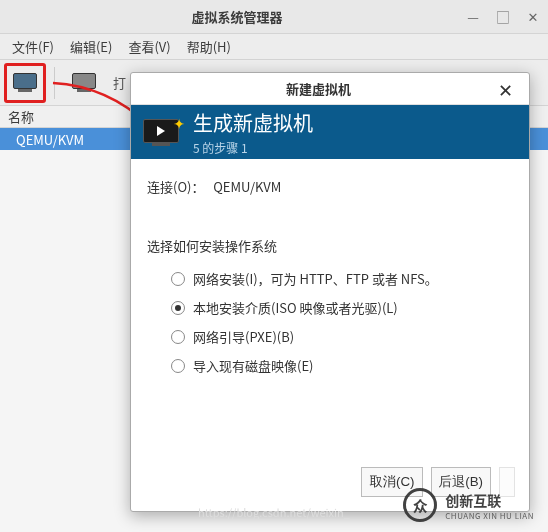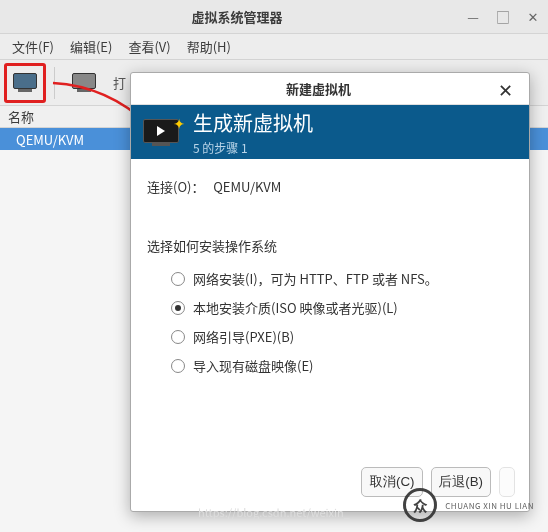--- a/index.html
+++ b/index.html
@@ -51,21 +51,21 @@
     .dialog-body { padding: 18px 16px 12px 16px; }
     .conn-row { margin-bottom: 40px; color: #333; }
     .section-label { margin-bottom: 14px; color: #333; }
     .radio-group { display: flex; flex-direction: column; gap: 10px; padding-left: 24px; }
     .radio-item { display: flex; align-items: center; gap: 8px; cursor: pointer; }
     .radio-circle { width: 14px; height: 14px; border: 1px solid #888; border-radius: 50%; display: flex; align-items: center; justify-content: center; }
     .radio-item.selected .radio-circle::after { content: ''; width: 6px; height: 6px; background: #333; border-radius: 50%; }
     .radio-label { color: #333; }
     
     .dialog-footer { display: flex; justify-content: flex-end; gap: 8px; padding: 80px 14px 14px 14px; }
-    .dlg-btn { padding: 5px 7px; border: 1px solid #bbb; background: #f8f8f8; border-radius: 5px; cursor: pointer; color: #333; }
+    .dlg-btn { padding: 5px 7px; border: 1px solid #bbb; background: #f8f8f8; border-radius: 0; cursor: pointer; color: #333; }
     .dlg-btn.faded { opacity: 0.4; overflow: hidden; }
     
     
     .watermark { position: absolute; bottom: 10px; right: 14px; display: flex; align-items: center; gap: 8px; z-index: 20; opacity: 0.92; }
     .wm-logo { width: 34px; height: 34px; border: 3px solid #333; border-radius: 50%; display: flex; align-items: center; justify-content: center; font-weight: bold; color: #333; font-size: 15px; }
     .wm-text { display: flex; flex-direction: column; color: #333; }
     .wm-text .cn { font-size: 14px; font-weight: bold; }
     .wm-text .en { font-size: 8px; letter-spacing: 0.5px; color: #555; }
     .url-watermark { position: absolute; bottom: 12px; left: 50%; transform: translateX(-50%); color: #ddd; font-size: 11px; z-index: 15; }
   </style>
@@ -164,16 +164,17 @@
   <div class="dialog-footer">
     <button class="dlg-btn">取消(C)</button>
     <button class="dlg-btn">后退(B)</button>
     <button class="dlg-btn faded"></button>
   </div>
 </div>
 
 <div class="watermark">
   <div class="wm-logo">众</div>
   <div class="wm-text">
+    <span class="cn">创新互联</span>
     <span class="en">CHUANG XIN HU LIAN</span>
   </div>
 </div>
 <div class="url-watermark">https://blog.csdn.net/weixin_</div>
 
 </body></html>

